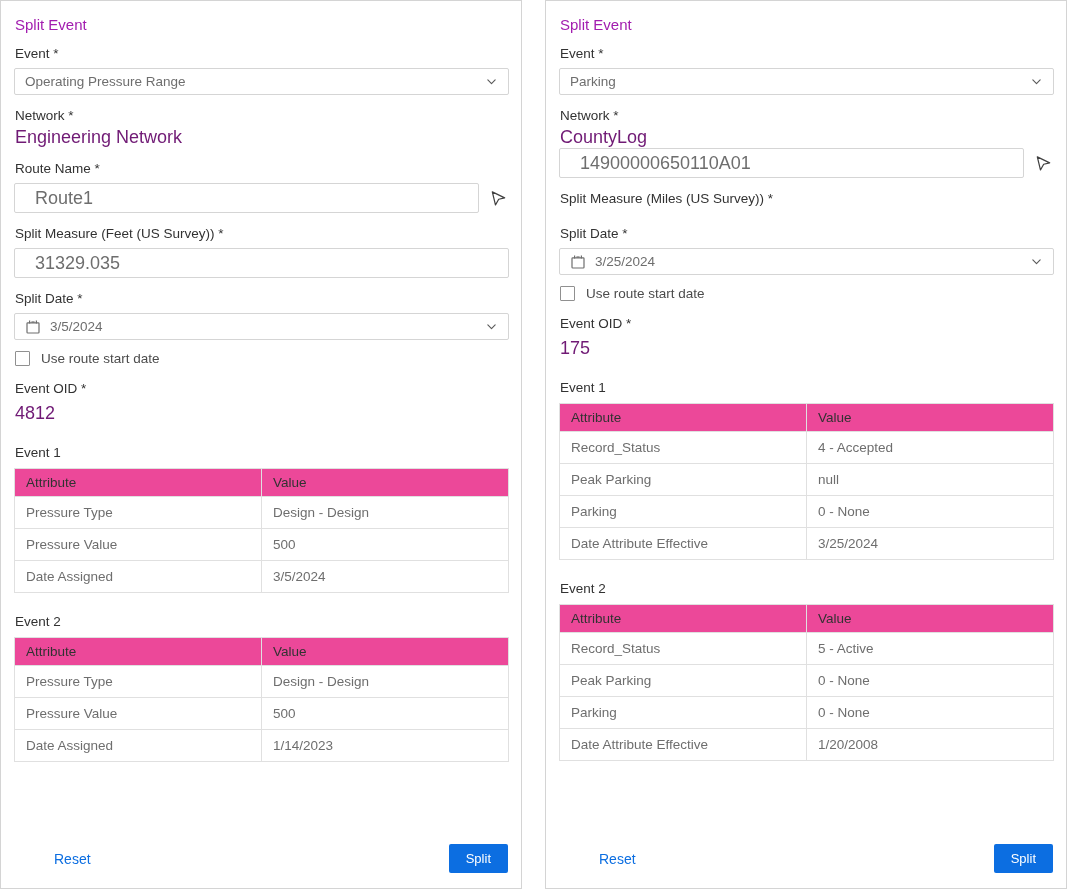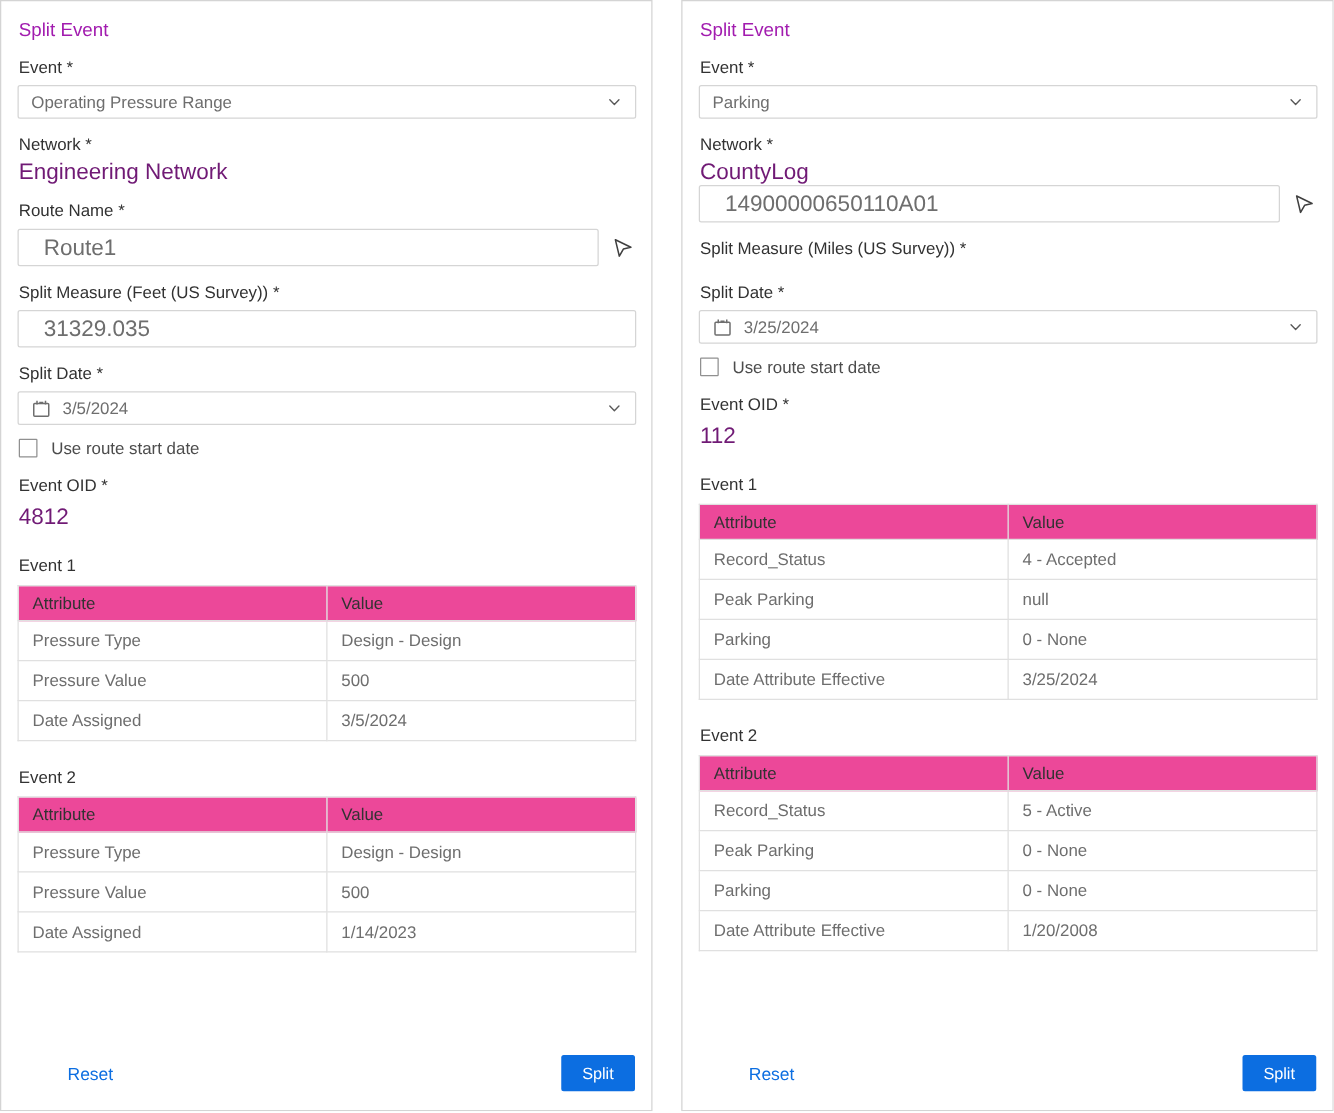--- a/index.html
+++ b/index.html
@@ -244,21 +244,21 @@
           </svg>
       </span>
     </div>
 
     <div class="checkbox-row">
       <span class="checkbox"></span>
       <span class="checkbox-label">Use route start date</span>
     </div>
 
     <div class="field-label">Event OID *</div>
-    <div class="static-value">112</div>
+    <div class="static-value">175</div>
 
     <div class="section-heading">Event 1</div>
     <table class="attr-table">
       <tbody>
           <tr>
         <th>Attribute</th>
         <th>Value</th>
       </tr>
       <tr>
         <td>Record_Status</td>

